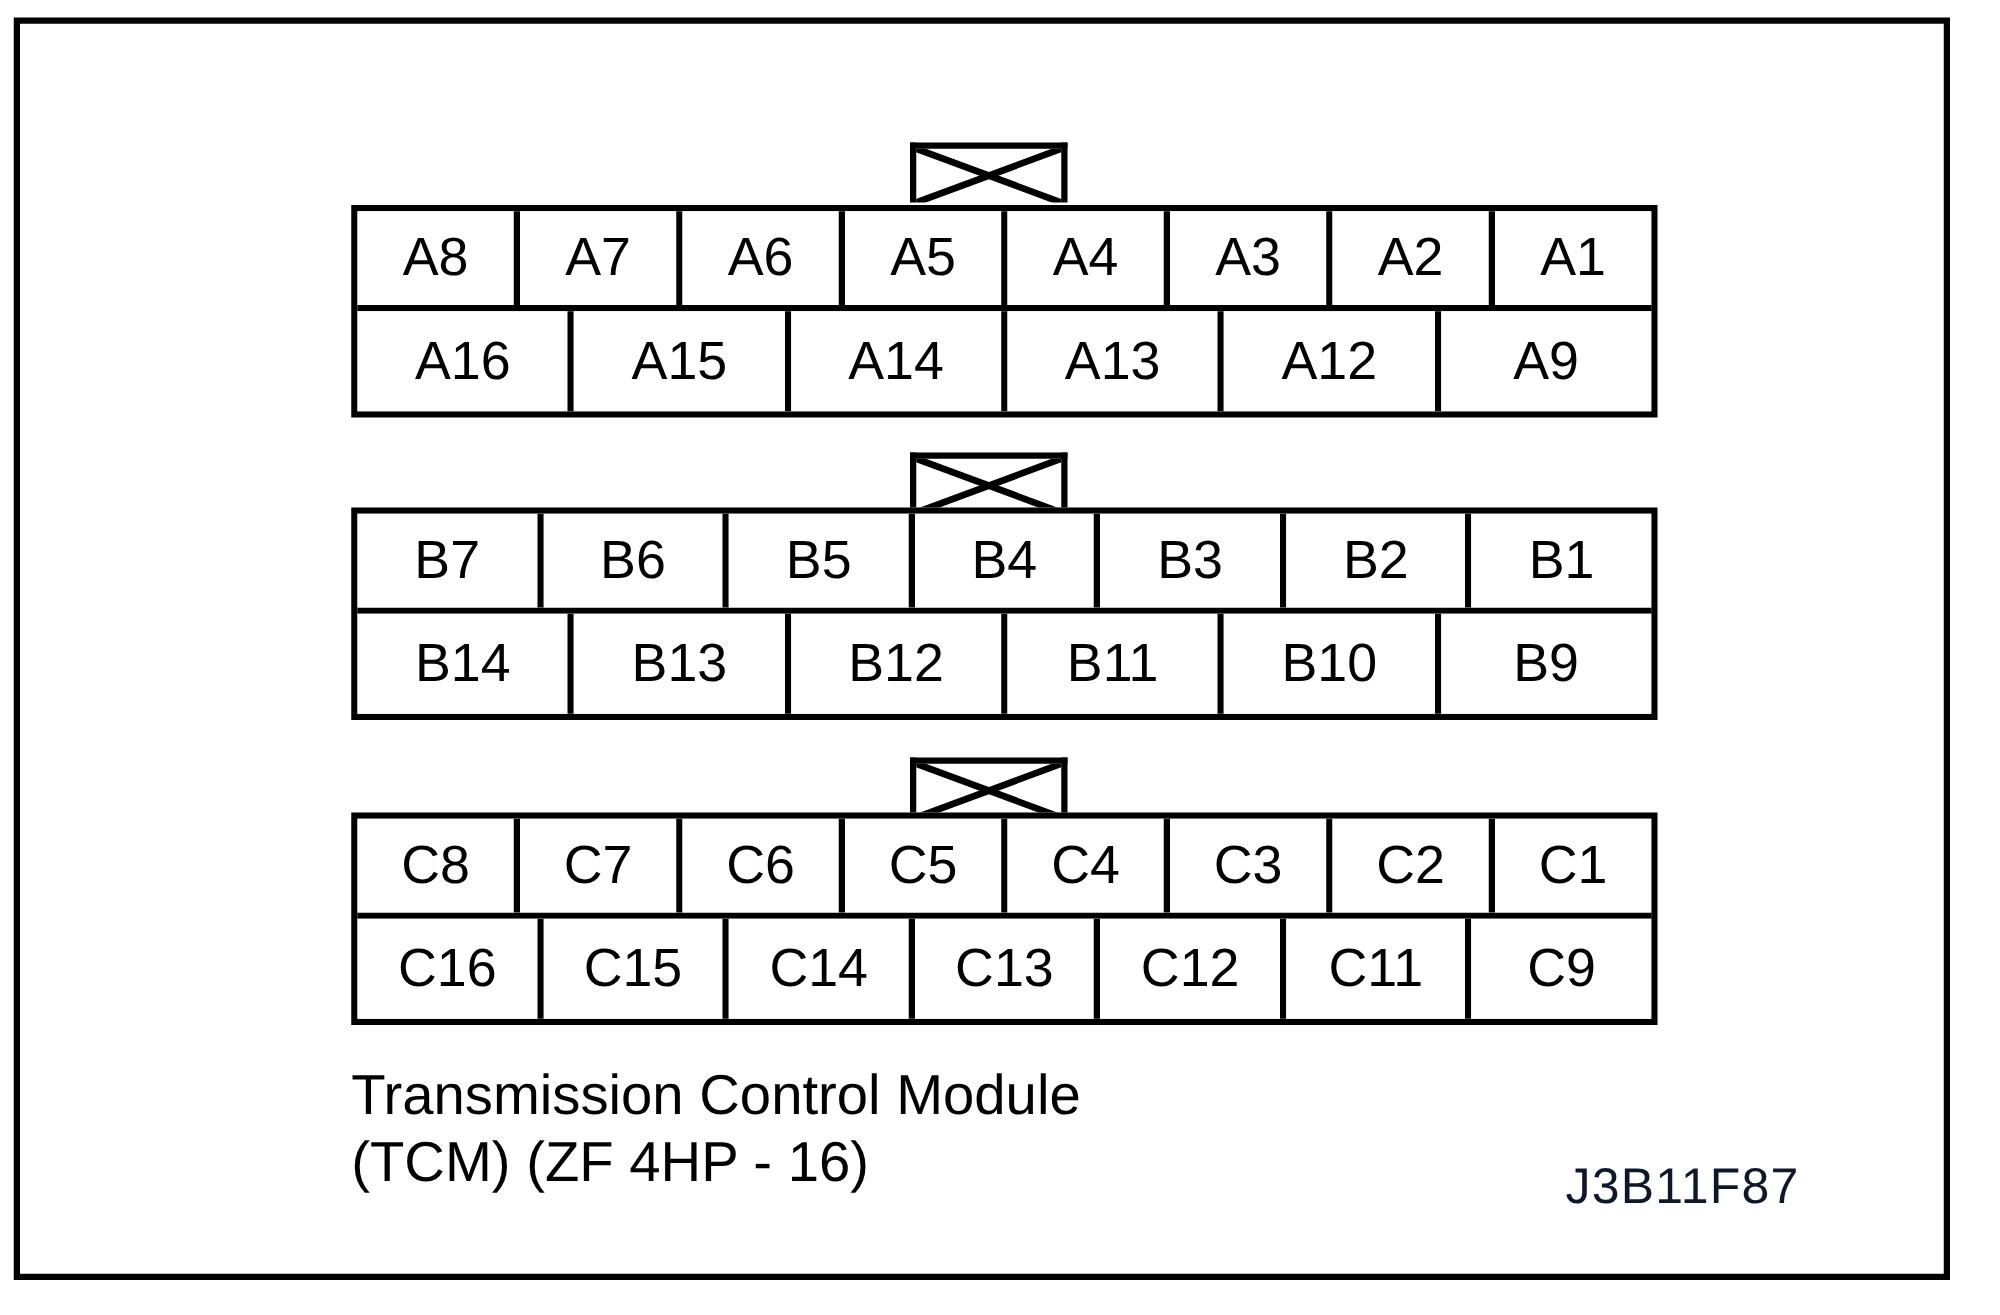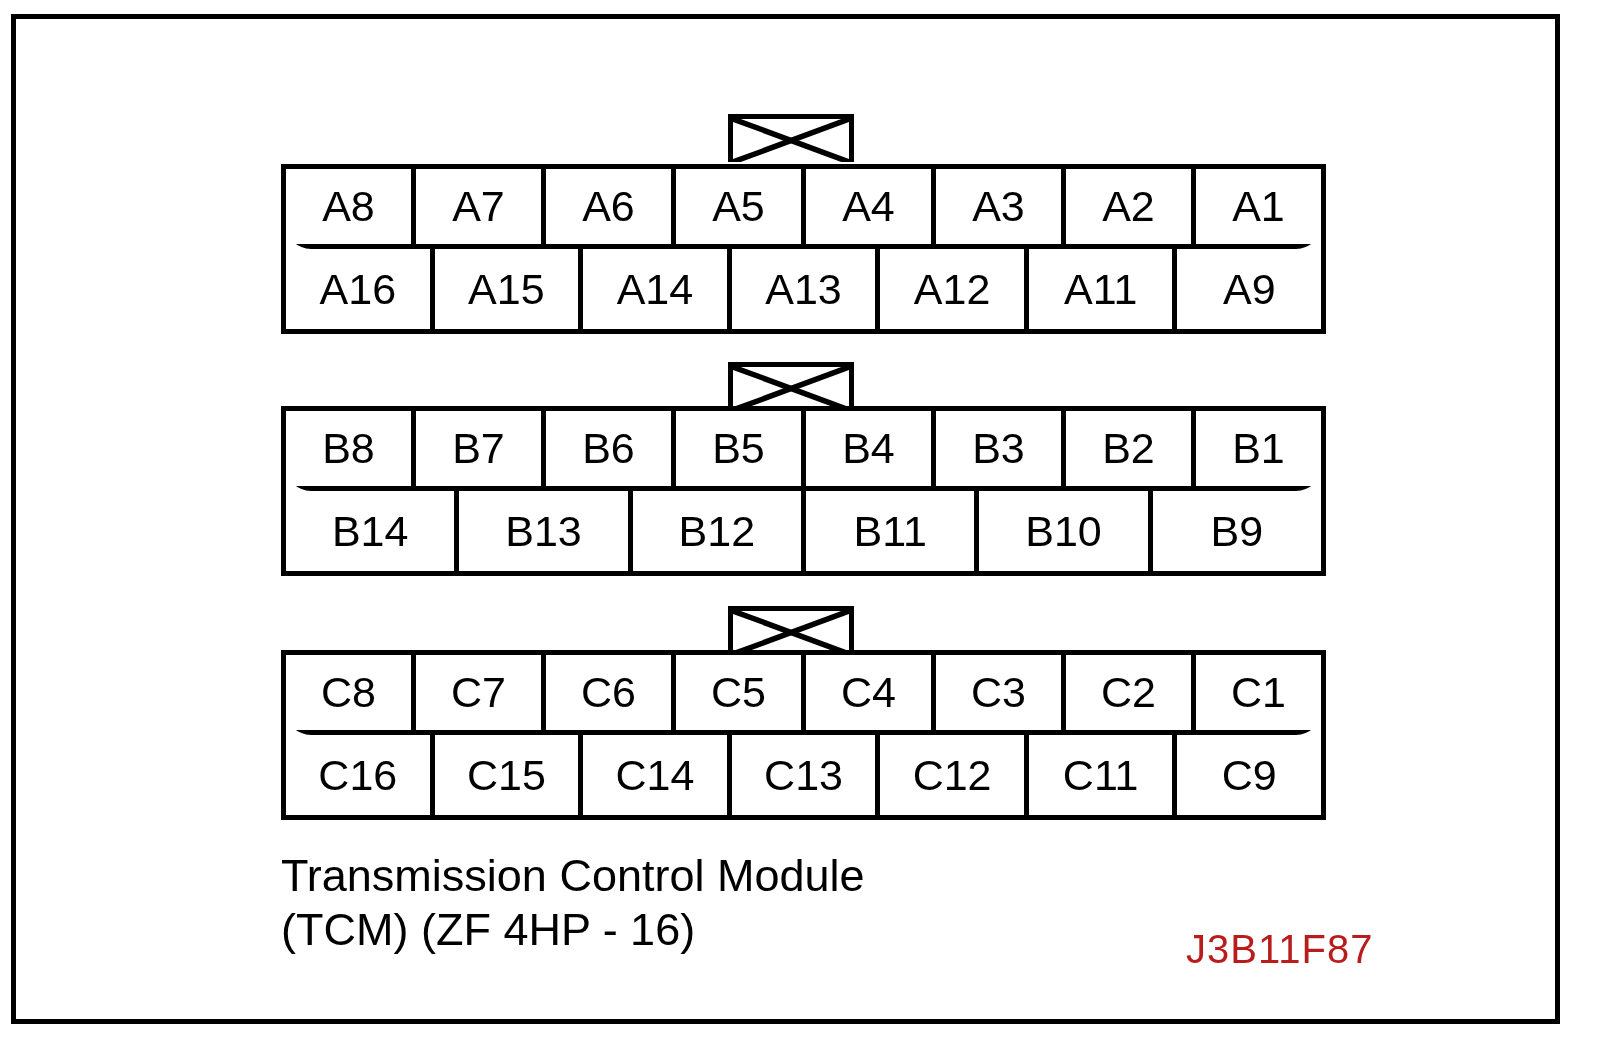--- a/index.html
+++ b/index.html
@@ -45,21 +45,20 @@
   }
 
   .pin-row {
     display: flex;
     width: 100%;
     height: 80px;
     box-sizing: border-box;
   }
   .pin-row.top-row {
     border-bottom: 5px solid #000000;
-    border-radius: 25px;
   }
 
   .pin-cell {
     flex: 1 1 0;
     display: flex;
     align-items: center;
     justify-content: center;
     box-sizing: border-box;
     border-right: 5px solid #000000;
     font-size: 43px;
@@ -101,22 +100,22 @@
     line-height: 54px;
   }
   #caption .cap-line { display: block; white-space: nowrap; }
 
   
   #figure-code {
     position: absolute;
     left: 1170px;
     top: 908px;
     width: 320px;
-    text-align: left;
-    color: #b91c1c;
+    text-align: center;
+    color: #0f172a;
     font-size: 40px;
     line-height: 44px;
     letter-spacing: 1px;
   }
 </style>
 </head>
 <body>
 
 <div id="page">
 
@@ -139,35 +138,33 @@
         <div class="pin-cell">A3</div>
         <div class="pin-cell">A2</div>
         <div class="pin-cell">A1</div>
       </div>
       <div class="pin-row">
         <div class="pin-cell">A16</div>
         <div class="pin-cell">A15</div>
         <div class="pin-cell">A14</div>
         <div class="pin-cell">A13</div>
         <div class="pin-cell">A12</div>
-        <div class="pin-cell">A11</div>
         <div class="pin-cell">A9</div>
       </div>
     </div>
 
     <div class="connector-tab" style="left:712px; top:343px;">
       <svg viewBox="0 0 126 48" preserveAspectRatio="none">
         <line x1="0" y1="0" x2="126" y2="48" stroke="#000000" stroke-width="6"></line>
         <line x1="126" y1="0" x2="0" y2="48" stroke="#000000" stroke-width="6"></line>
       </svg>
     </div>
 
     <div class="connector-block" style="top:387px; height:170px;">
       <div class="pin-row top-row">
-        <div class="pin-cell">B8</div>
         <div class="pin-cell">B7</div>
         <div class="pin-cell">B6</div>
         <div class="pin-cell">B5</div>
         <div class="pin-cell">B4</div>
         <div class="pin-cell">B3</div>
         <div class="pin-cell">B2</div>
         <div class="pin-cell">B1</div>
       </div>
       <div class="pin-row">
         <div class="pin-cell">B14</div>

